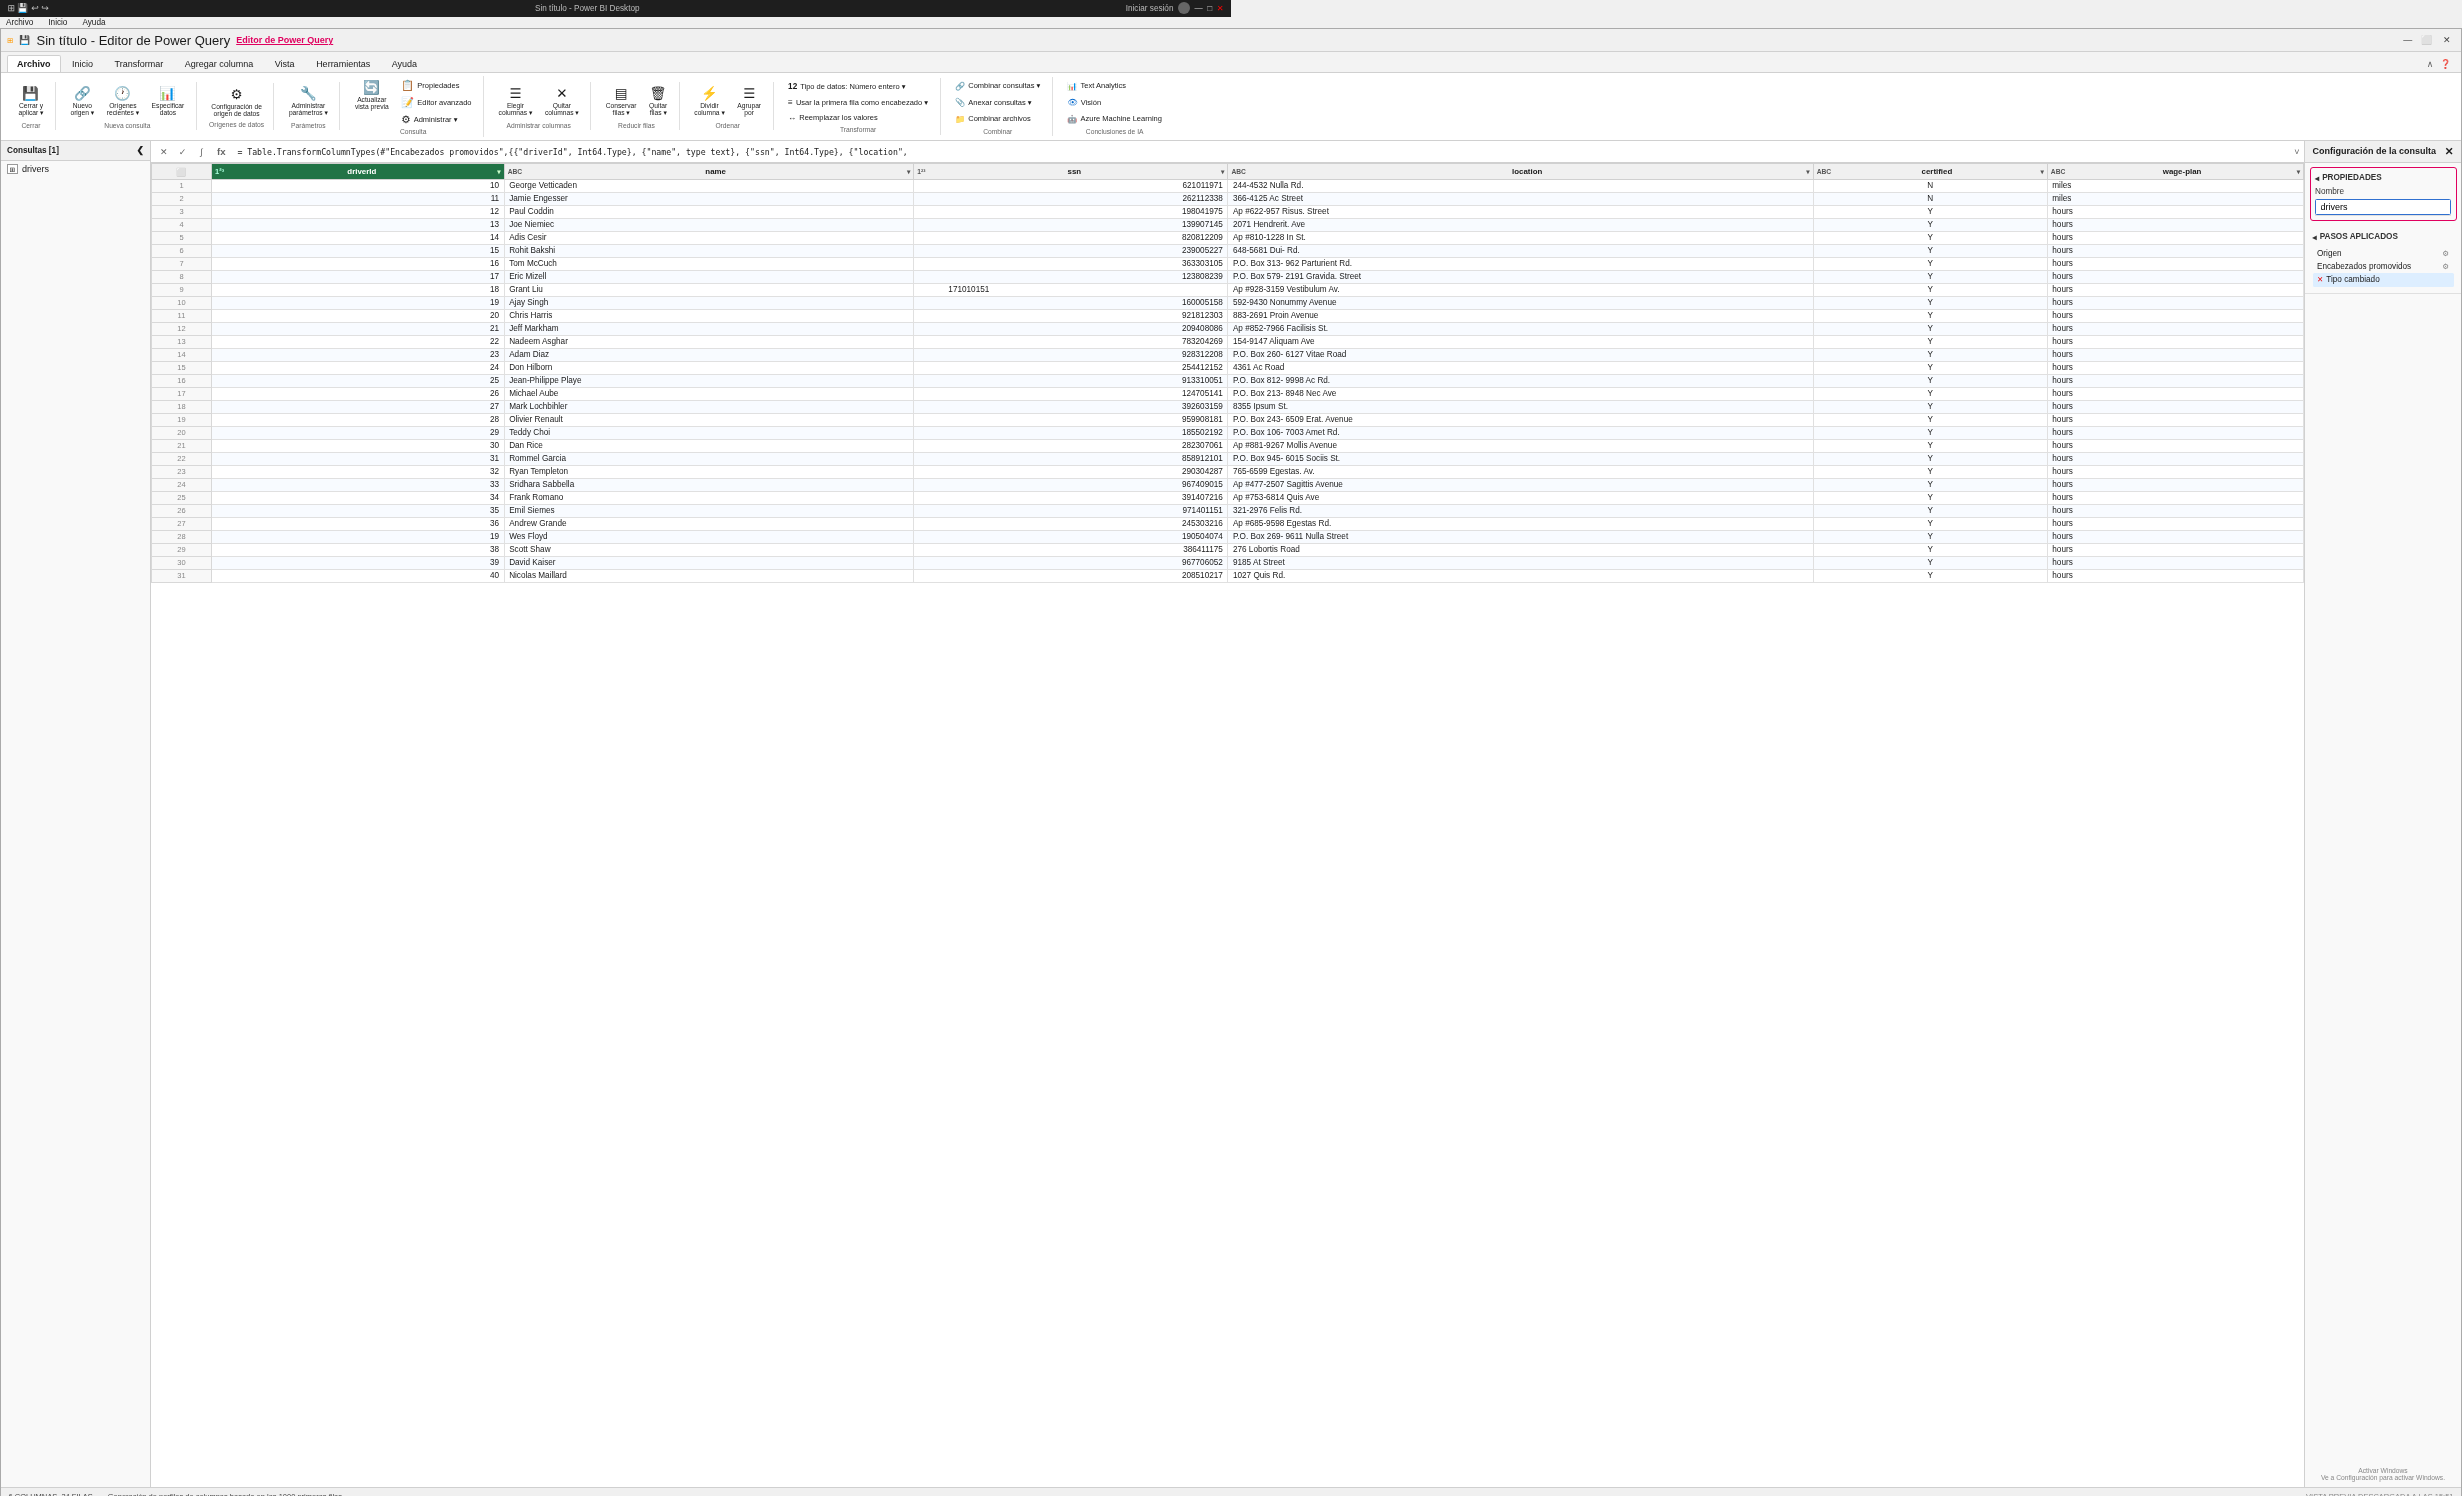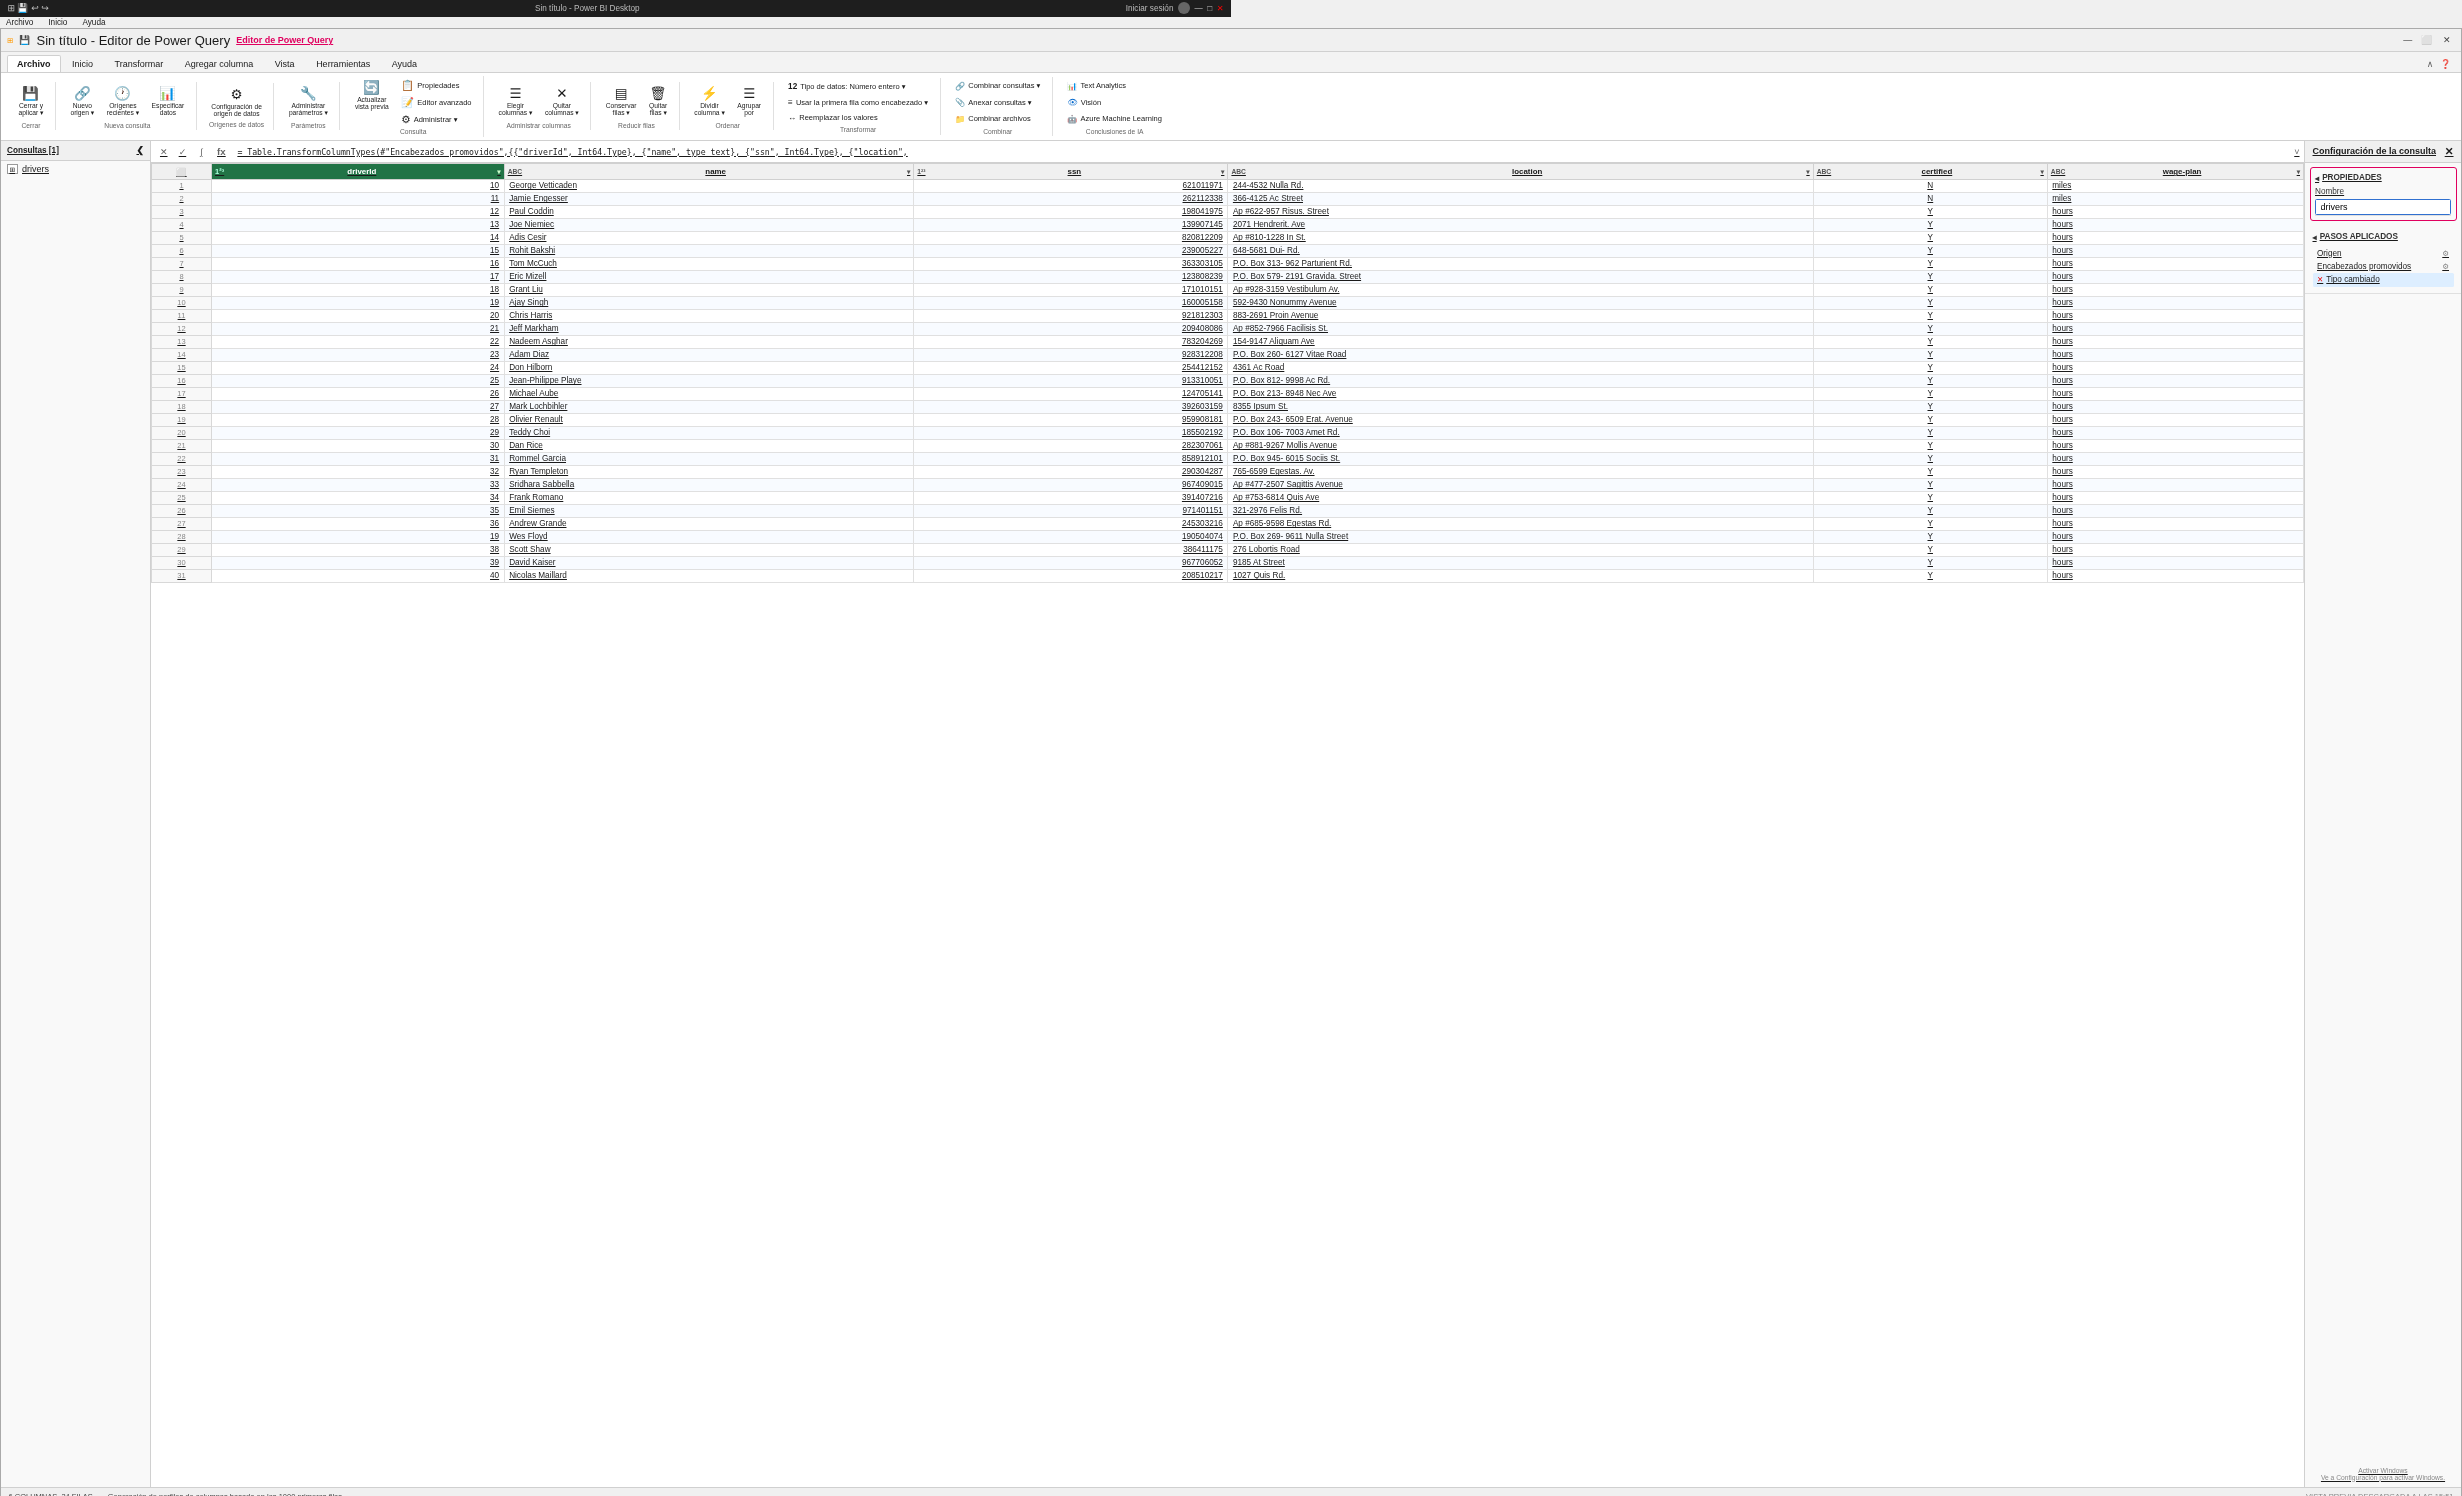--- a/index.html
+++ b/index.html
@@ -89,21 +89,20 @@
       background: transparent;
     }
     .ribbon-btn .icon { font-size: 13.5px; line-height: 1; margin-bottom: 1.5px; }
     .ribbon-btn.small { flex-direction: row; gap: 3px; padding: 1.5px 4.5px; font-size: 8.2px; min-width: unset; }
     .ribbon-btn.small .icon { font-size: 10.5px; margin-bottom: 0; }
 
     
     .main-area {
       display: flex;
       height: calc(100% - 120px);
-      text-decoration: underline;
     }
 
     
     .sidebar {
       width: 150px;
       background: #f9f9f9;
       border-right: 0.7px solid #d0d0d0;
       display: flex;
       flex-direction: column;
     }
@@ -702,21 +701,21 @@
     <td>Eric Mizell</td>
     <td style="text-align:right;">123808239</td>
     <td>P.O. Box 579- 2191 Gravida. Street</td>
     <td style="text-align:center;">Y</td>
     <td>hours</td>
   </tr>
               <tr>
     <td class="row-num">9</td>
     <td style="text-align:right;">18</td>
     <td>Grant Liu</td>
-    <td style="text-align:right;padding-left:34px;">171010151</td>
+    <td style="padding-left:34px;">171010151</td>
     <td>Ap #928-3159 Vestibulum Av.</td>
     <td style="text-align:center;">Y</td>
     <td>hours</td>
   </tr>
               <tr>
     <td class="row-num">10</td>
     <td style="text-align:right;">19</td>
     <td>Ajay Singh</td>
     <td style="text-align:right;padding-left:28px;">160005158</td>
     <td>592-9430 Nonummy Avenue</td>

